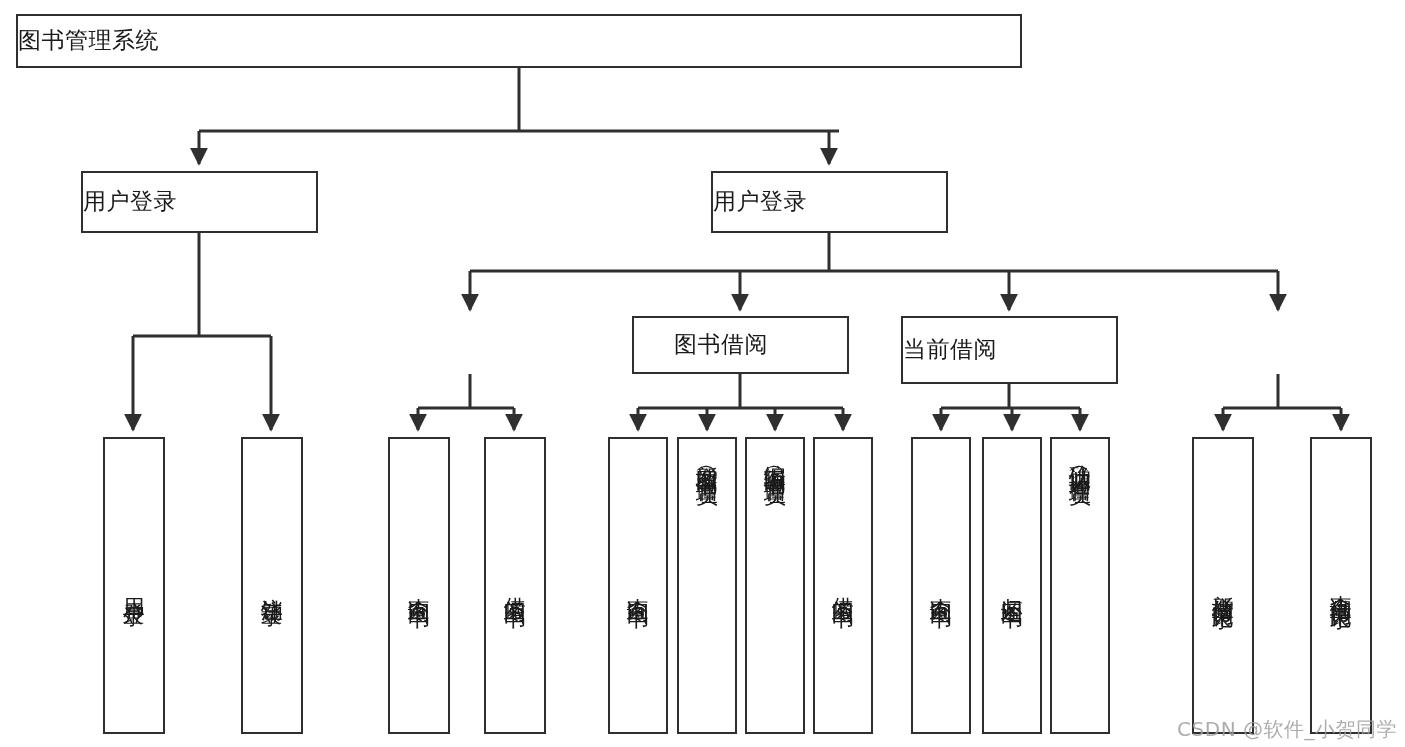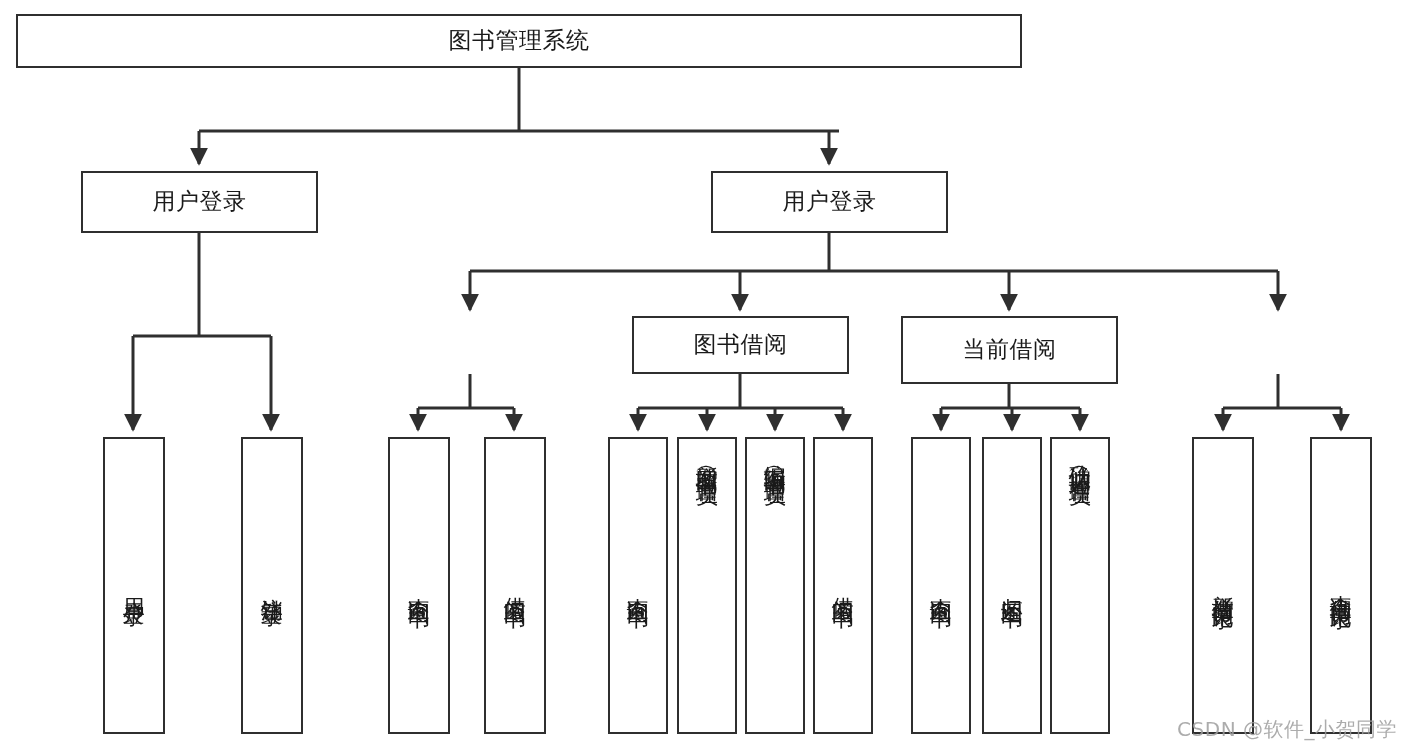--- a/index.html
+++ b/index.html
@@ -28,21 +28,21 @@
     height: 747px;
     pointer-events: none;
   }
   .node {
     position: absolute;
     box-sizing: border-box;
     background: #ffffff;
     border: 2px solid #2f2f2f;
     display: flex;
     align-items: center;
-    justify-content: center;
+    justify-content: flex-start;
     color: #1a1a1a;
   }
   .node.h-node {
     font-size: 23px;
     letter-spacing: 0.5px;
     line-height: 1.1;
   }
   .node.v-node {
     font-size: 22px;
     writing-mode: vertical-rl;
@@ -132,21 +132,21 @@
     <span class="node-label">图书管理系统</span>
   </div>
 
   <div class="node h-node" style="left:81px; top:171px; width:237px; height:62px;">
     <span class="node-label">用户登录</span>
   </div>
   <div class="node h-node" style="left:711px; top:171px; width:237px; height:62px;">
     <span class="node-label">用户登录</span>
   </div>
 
-  <div class="node h-node" style="left:632px; top:316px; width:217px; height:58px;">
+  <div class="node h-node" style="left:632px; top:316px; width:217px; height:58px;padding-left:40px;">
     <span class="node-label">图书借阅</span>
   </div>
   <div class="node h-node" style="left:901px; top:316px; width:217px; height:68px;">
     <span class="node-label">当前借阅</span>
   </div>
 
   <div class="node v-node v-center" style="left:103px; top:437px; width:62px; height:297px;">
     <span class="node-label">用户登录</span>
   </div>
   <div class="node v-node v-center" style="left:241px; top:437px; width:62px; height:297px;">

